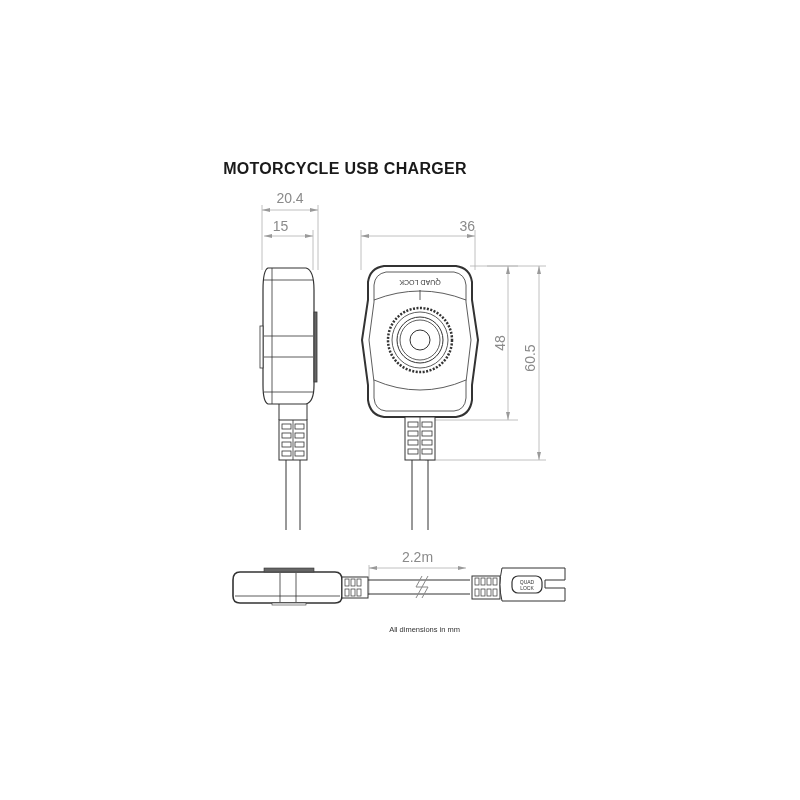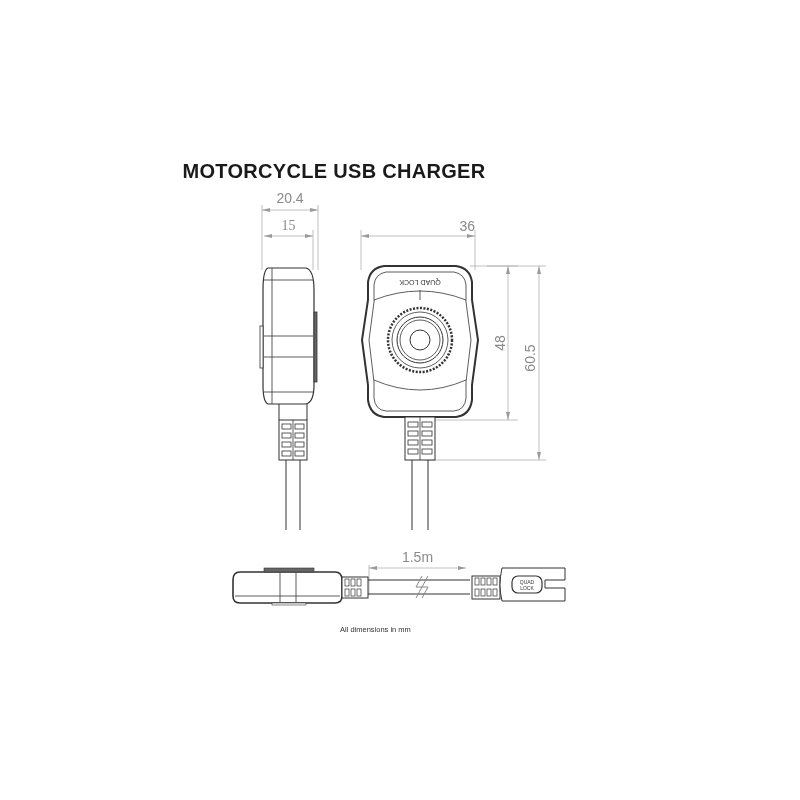--- a/index.html
+++ b/index.html
@@ -1,19 +1,19 @@
 <!DOCTYPE html>
 <html><head>
 <meta charset="utf-8">
 <style>
   html, body { margin: 0; padding: 0; background: #ffffff; }
   body { width: 800px; height: 800px; position: relative; overflow: hidden; font-family: "Liberation Sans", "DejaVu Sans", sans-serif; }
-  .title { position: absolute; left: 0; width: 668px; top: 160px; text-align: center; font-size: 20px; font-weight: bold; color: #1a1a1a; letter-spacing: 0.3px; }
+  .title { position: absolute; left: 0; width: 668px; top: 160px; text-align: center; font-size: 16px; font-weight: bold; color: #1a1a1a; letter-spacing: 0.3px; padding-left: 11px; }
   .dim { position: absolute; font-size: 14px; color: #8a8a8a; text-align: center; }
-  .note { position: absolute; left: 340px; top: 625px; width: 120px; text-align: left; font-size: 7.5px; color: #333; }
+  .note { position: absolute; left: 340px; top: 625px; width: 120px; text-align: right; font-size: 7.5px; color: #333; }
   svg.draw { position: absolute; left: 0; top: 0; }
 </style>
 </head>
 <body>
 
 <div class="title">MOTORCYCLE USB CHARGER</div>
 
 <svg class="draw" width="800" height="800" viewBox="0 0 800 800">
 
   <g stroke="#b0b0b0" stroke-width="0.8" fill="none">
@@ -149,19 +149,19 @@
     </g>
 
     <path d="M502,568 L565,568 L565,580 L545,580 L545,588 L565,588 L565,601 L502,601 Q498,585 502,568 Z" stroke-width="1"></path>
     <rect x="512" y="576" width="30" height="17" rx="6" stroke-width="1.2"></rect>
     <text x="527" y="584" font-size="5" font-family="Liberation Sans, sans-serif" fill="#333" stroke="none" text-anchor="middle">QUAD</text>
     <text x="527" y="590" font-size="5" font-family="Liberation Sans, sans-serif" fill="#333" stroke="none" text-anchor="middle">LOCK</text>
   </g>
 </svg>
 
 <div class="dim" style="left:262px; top:190px; width:56px;">20.4</div>
-<div class="dim" style="left:264px; top:218px; width:49px;font-family:Liberation Serif, serif;">15</div>
+<div class="dim" style="left:256px; top:218px; width:49px;">15</div>
 <div class="dim" style="left:361px; top:218px; width:114px;text-align:right;">36</div>
 <div class="dim" style="left:480px; top:335px; width:40px; transform:rotate(-90deg);">48</div>
 <div class="dim" style="left:508px; top:350px; width:44px; transform:rotate(-90deg);">60.5</div>
-<div class="dim" style="left:369px; top:549px; width:97px;">1.5m</div>
+<div class="dim" style="left:369px; top:549px; width:97px;">2.2m</div>
 
 <div class="note">All dimensions in mm</div>
 
 </body></html>

